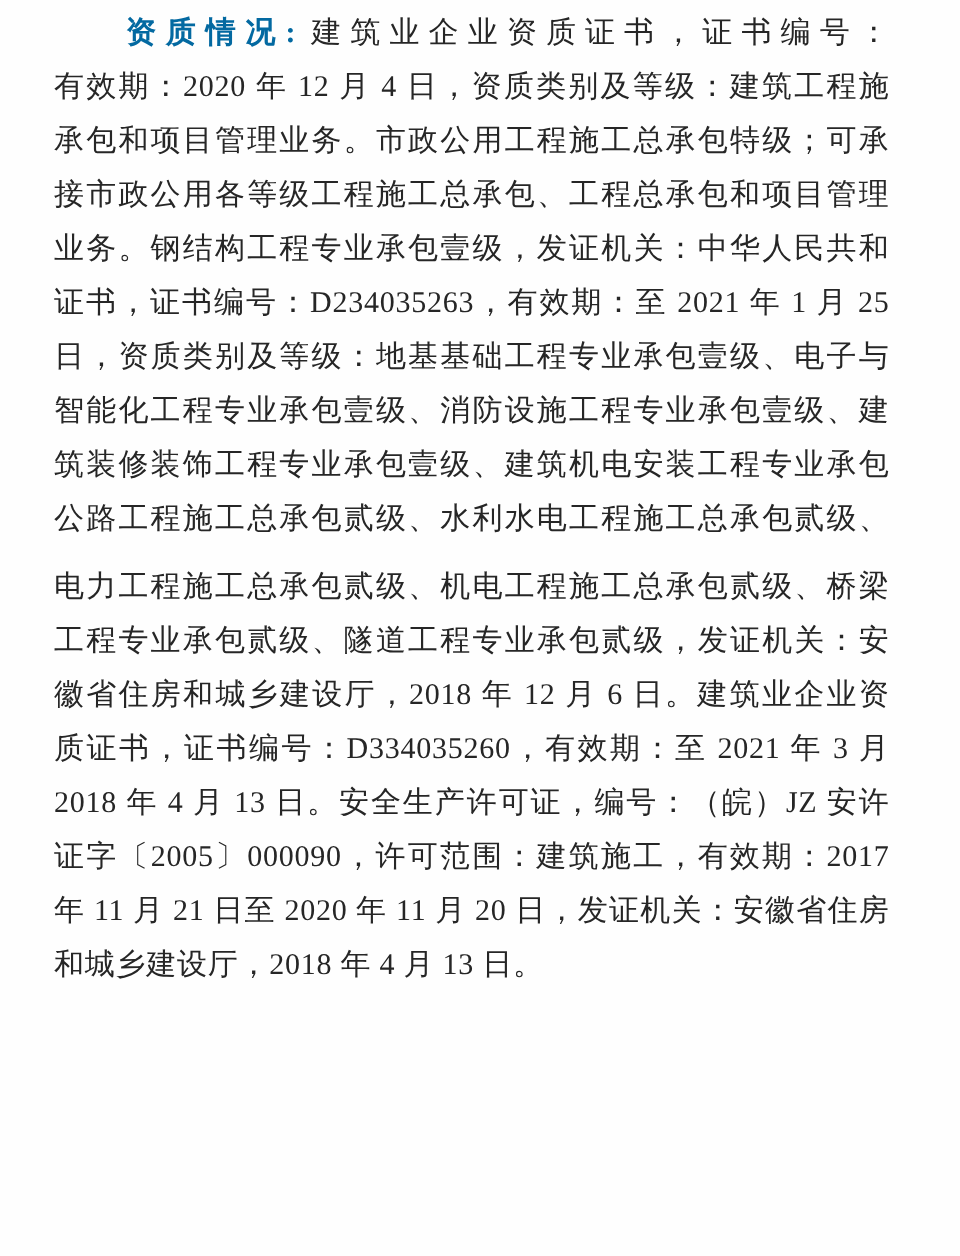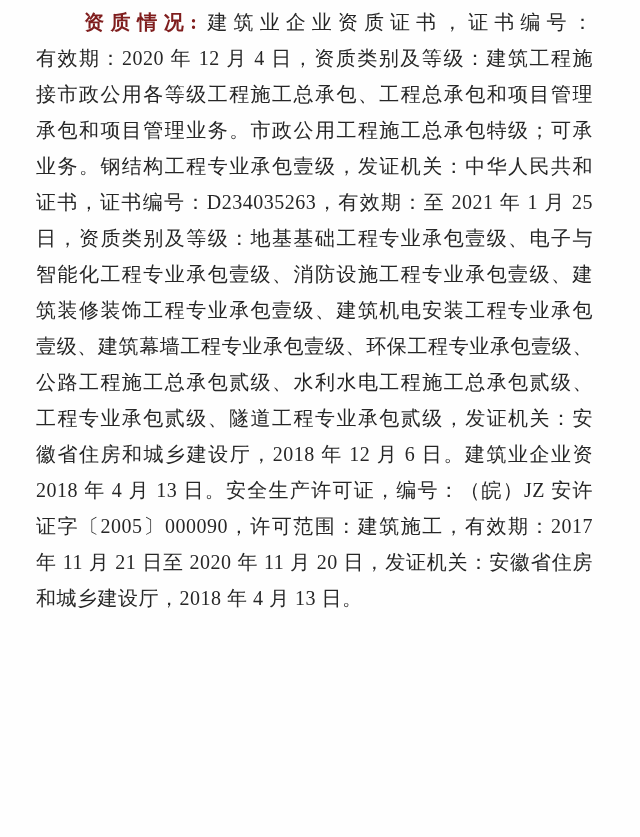--- a/index.html
+++ b/index.html
@@ -33,41 +33,42 @@
     text-indent: 48px;
   }
   .line.gap {
     margin-top: 9px;
   }
   .line.last {
     text-align-last: left;
   }
   .section-label {
     font-weight: 700;
-    color: #7f1d1d;
+    color: #0369a1;
     letter-spacing: 1px;
     margin-right: 4px;
   }
 </style>
 </head>
 <body>
 
 <main class="doc">
   <div id="doc-lines">
       <div class="line indent"><strong class="section-label">资质情况:</strong>建筑业企业资质证书，证书编号：D134002478，</div>
       <div class="line">有效期：2020 年 12 月 4 日，资质类别及等级：建筑工程施</div>
+      <div class="line">承包和项目管理业务。市政公用工程施工总承包特级；可承</div>
       <div class="line">接市政公用各等级工程施工总承包、工程总承包和项目管理</div>
-      <div class="line">承包和项目管理业务。市政公用工程施工总承包特级；可承</div>
       <div class="line">业务。钢结构工程专业承包壹级，发证机关：中华人民共和</div>
       <div class="line">证书，证书编号：D234035263，有效期：至 2021 年 1 月 25</div>
       <div class="line">日，资质类别及等级：地基基础工程专业承包壹级、电子与</div>
       <div class="line">智能化工程专业承包壹级、消防设施工程专业承包壹级、建</div>
       <div class="line">筑装修装饰工程专业承包壹级、建筑机电安装工程专业承包</div>
-      <div class="line">壹级、建筑幕墙工程专业承包壹级、环保工程专业承包壹级、</div>
       <div class="line">公路工程施工总承包贰级、水利水电工程施工总承包贰级、</div>
+      <div class="line gap">电力工程施工总承包贰级、机电工程施工总承包贰级、桥梁</div>
       <div class="line">工程专业承包贰级、隧道工程专业承包贰级，发证机关：安</div>
       <div class="line">徽省住房和城乡建设厅，2018 年 12 月 6 日。建筑业企业资</div>
+      <div class="line">质证书，证书编号：D334035260，有效期：至 2021 年 3 月</div>
       <div class="line">2018 年 4 月 13 日。安全生产许可证，编号：（皖）JZ 安许</div>
       <div class="line">证字〔2005〕000090，许可范围：建筑施工，有效期：2017</div>
       <div class="line">年 11 月 21 日至 2020 年 11 月 20 日，发证机关：安徽省住房</div>
       <div class="line last">和城乡建设厅，2018 年 4 月 13 日。</div>
     </div>
 </main>
 
 </body></html>

